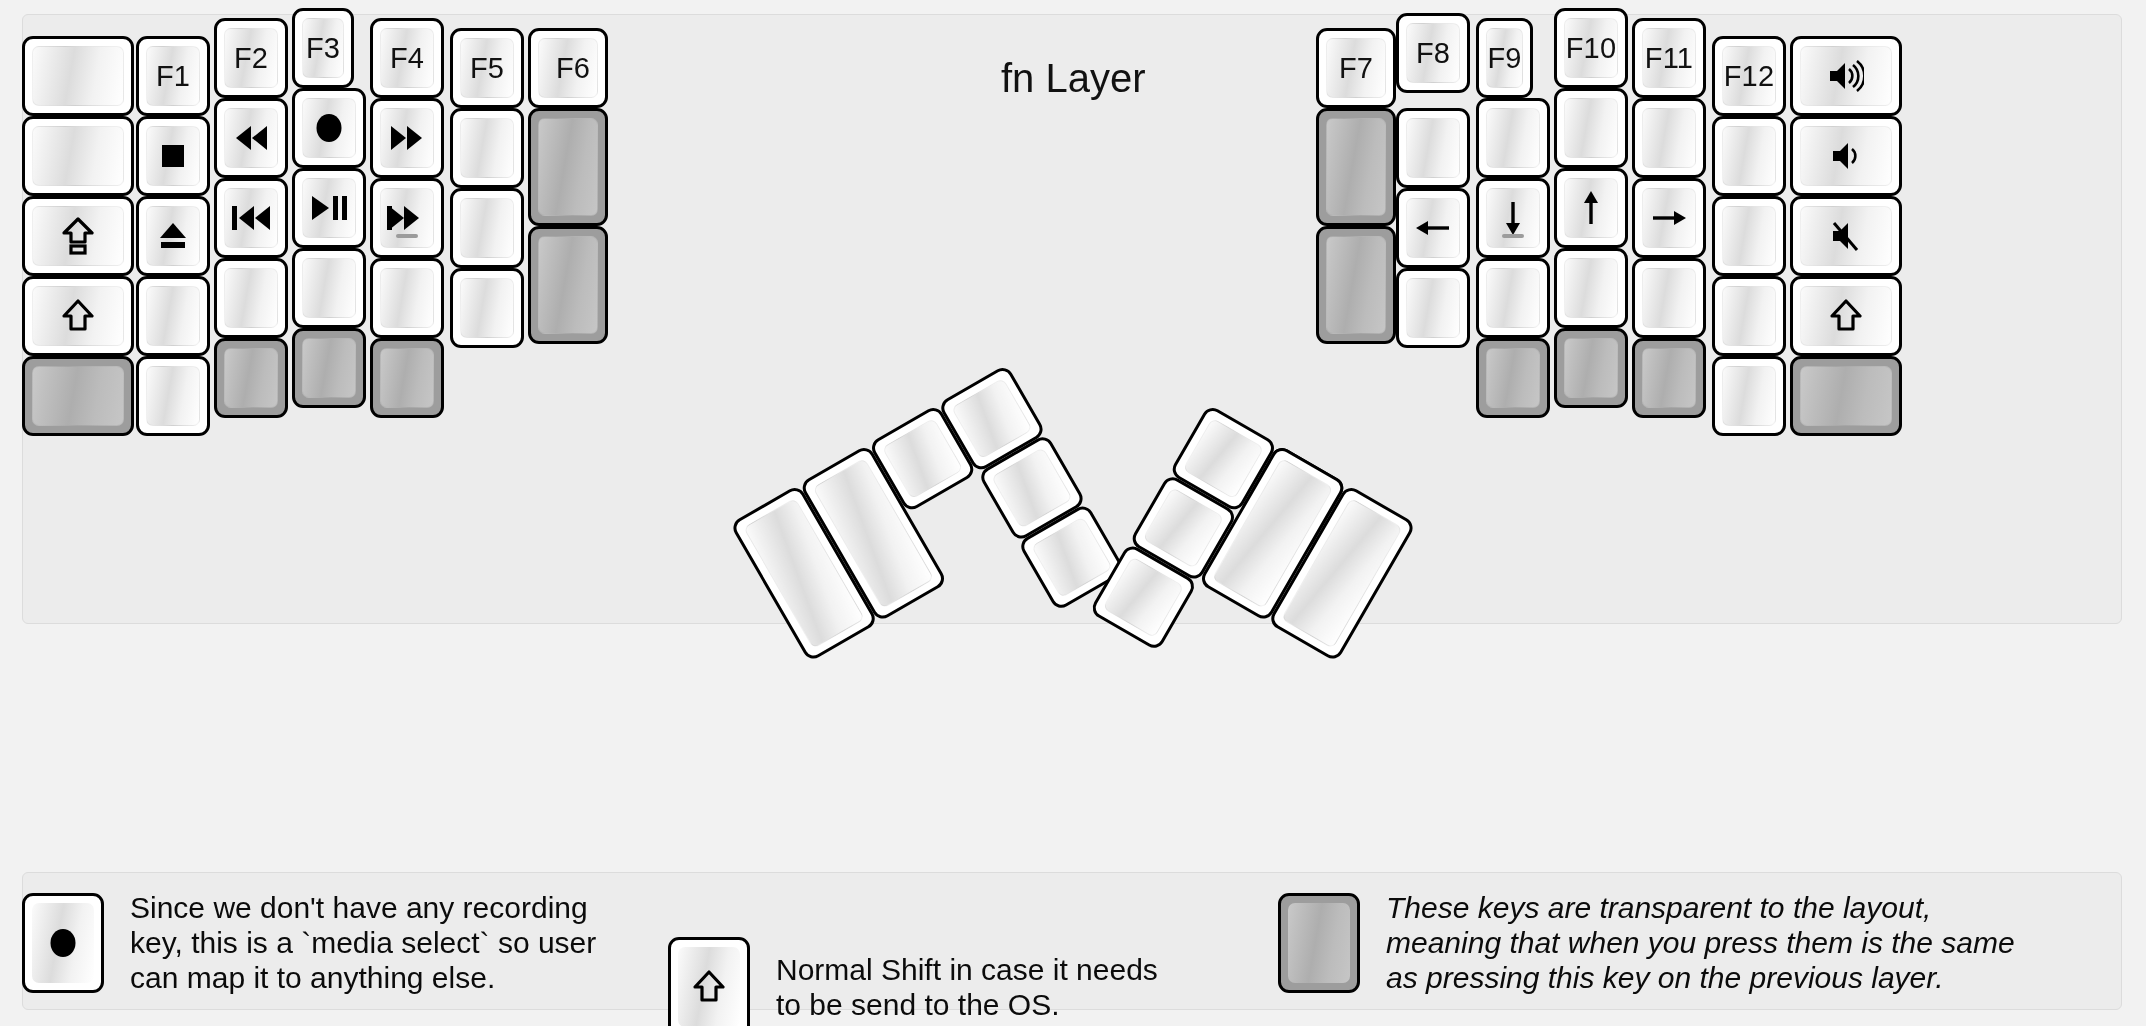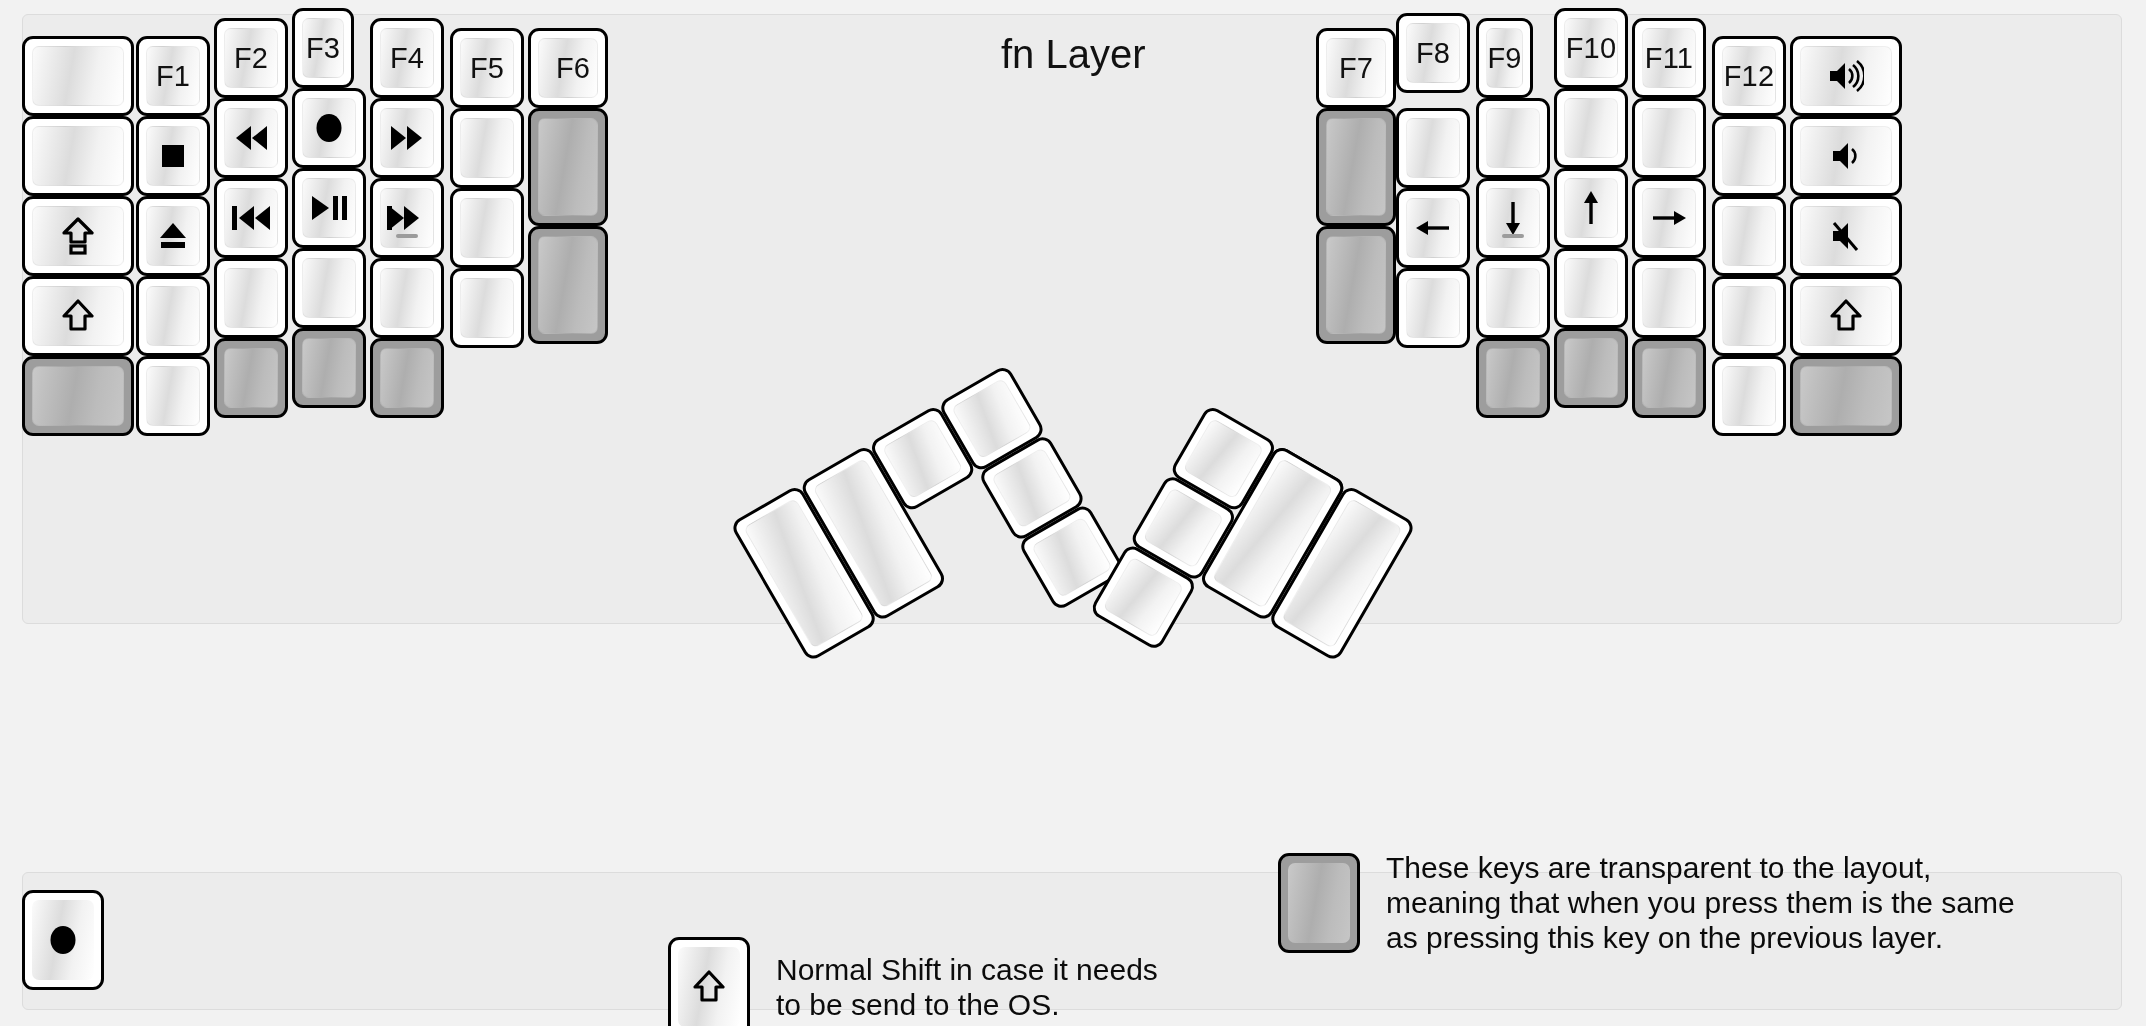--- a/index.html
+++ b/index.html
@@ -98,21 +98,21 @@
   }
   svg{display:block;}
 </style>
 </head>
 <body>
 
 <div id="root">
 
   <div class="panel" id="board"></div>
 
-  <div class="title" id="layer-title" style="left:1001px;top:32px;">fn Layer</div>
+  <div class="title" id="layer-title" style="left:1001px;top:56px;">fn Layer</div>
 
   <div class="panel" id="legend"></div>
 
   <div id="keys">
       <div class="key" style="left: 22px; top: 36px; width: 112px; height: 80px;">
         <div class="face"></div>
       </div>
       <div class="key" style="left: 22px; top: 116px; width: 112px; height: 80px;">
         <div class="face"></div>
       </div>
@@ -465,34 +465,37 @@
   <div id="legend-items">
       <div class="legend-item" style="left: 22px; top: 890px;">
         <div class="legend-key">
           <div class="face"></div>
           <span class="glyph" style="position: relative; z-index: 2;">
             <svg width="34" height="34" viewBox="0 0 34 34">
               <ellipse cx="17" cy="17" rx="12.5" ry="14" fill="#000"></ellipse>
             </svg>
           </span>
         </div>
+        <div class="legend-text">Since we don't have any recording
+key, this is a `media select` so user
+can map it to anything else.</div>
       </div>
       <div class="legend-item" style="left: 668px; top: 937px;">
         <div class="legend-key">
           <div class="face"></div>
           <span class="glyph" style="position: relative; z-index: 2;">
             <svg width="34" height="34" viewBox="0 0 34 34">
               <path d="M17 2 L31 17 L24 17 L24 30 L10 30 L10 17 L3 17 Z" fill="none" stroke="#000" stroke-width="3.2" stroke-linejoin="round"></path>
             </svg>
           </span>
         </div>
         <div class="legend-text">Normal Shift in case it needs
 to be send to the OS.</div>
       </div>
-      <div class="legend-item" style="left: 1278px; top: 850px;">
+      <div class="legend-item" style="left: 1278px; top: 890px; font-style: italic;">
         <div class="legend-key trans">
           <div class="face"></div>
         </div>
         <div class="legend-text">These keys are transparent to the layout,
 meaning that when you press them is the same
 as pressing this key on the previous layer.</div>
       </div>
     </div>
 </div>
 

